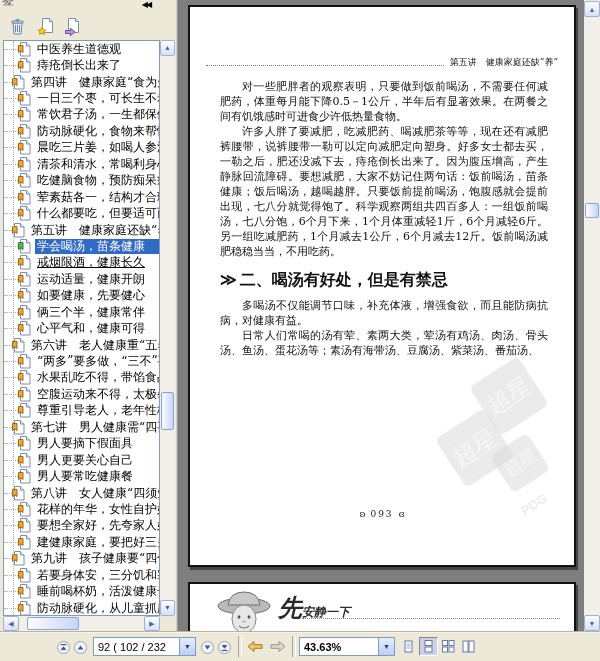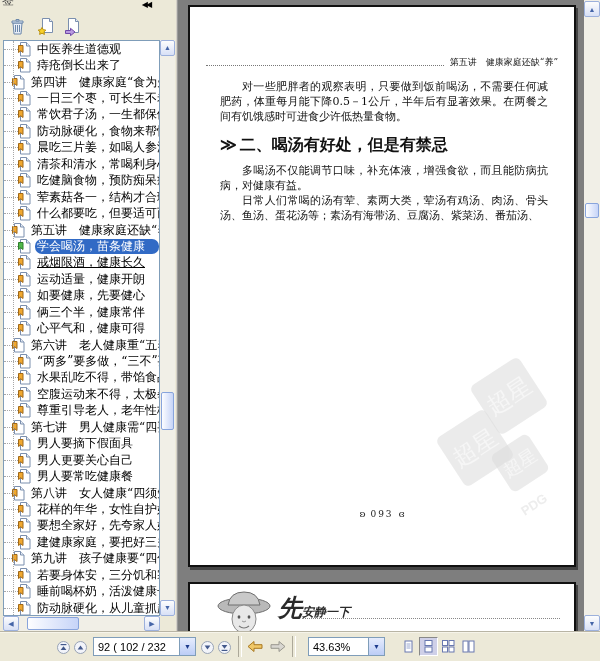--- a/index.html
+++ b/index.html
@@ -20,21 +20,21 @@
   .tree{position:absolute;left:3px;top:40px;width:157px;height:576px;background:#fff;
        border:1px solid #7f9db9;box-sizing:border-box;overflow:hidden;}
   .tree-vline{position:absolute;left:9px;top:0;bottom:0;width:0;border-left:1px dotted #a8a8a8;}
   .bm-row{height:16.45px;display:flex;align-items:center;white-space:nowrap;overflow:hidden;
        font-family:"DejaVu Serif",serif;font-size:12px;color:#000;cursor:pointer;justify-content:space-between;}
   .bm-row .hline{height:0;border-top:1px dotted #a8a8a8;flex:none;}
   .bm-row.lv1 .hline{width:8px;}
   .bm-row.lv2 .hline{width:14px;}
   .bm-ico{flex:none;width:13px;height:15px;margin-right:4px;display:inline-flex;}
   .bm-label{flex:1;overflow:hidden;white-space:nowrap;padding:0 2px;line-height:15px;}
-  .bm-row.selected .bm-label{background:#316ac5;color:#fff;border-radius:7px;}
+  .bm-row.selected .bm-label{background:#316ac5;color:#fff;}
   .bm-row.underline .bm-label{text-decoration:underline;}
   
   .vsb{position:absolute;left:160px;top:40px;width:15px;height:576px;background:#f1efe7;}
   .hsb{position:absolute;left:3px;top:616px;width:157px;height:16px;background:#f1efe7;}
   .sb-btn{position:absolute;background:linear-gradient(#fdfdfd,#d8e0f6);border:1px solid #9cb0dc;
        border-radius:2px;color:#4565a8;font-size:7px;line-height:13px;text-align:center;
        box-sizing:border-box;cursor:pointer;}
   .sb-thumb{position:absolute;background:linear-gradient(90deg,#fdfdff,#c6d4f8);
        border:1px solid #88a4dc;border-radius:2px;box-sizing:border-box;cursor:pointer;}
   
@@ -533,20 +533,21 @@
 <div class="docpane">
 
   <div class="page page1">
     <div class="pg-head">
       <span class="dots"></span>
       <span class="htxt">第五讲　健康家庭还缺“养”</span>
     </div>
     <div class="pg-body">
       <div id="p1-paras">
           <p>对一些肥胖者的观察表明，只要做到饭前喝汤，不需要任何减肥药，体重每月能下降0.5－1公斤，半年后有显著效果。在两餐之间有饥饿感时可进食少许低热量食物。</p>
+          <p>许多人胖了要减肥，吃减肥药、喝减肥茶等等，现在还有减肥裤腰带，说裤腰带一勒可以定向减肥定向塑身。好多女士都去买，一勒之后，肥还没减下去，痔疮倒长出来了。因为腹压增高，产生静脉回流障碍。要想减肥，大家不妨记住两句话：饭前喝汤，苗条健康；饭后喝汤，越喝越胖。只要饭前提前喝汤，饱腹感就会提前出现，七八分就觉得饱了。科学观察两组共四百多人：一组饭前喝汤，七八分饱，6个月下来，1个月体重减轻1斤，6个月减轻6斤。另一组吃减肥药，1个月减去1公斤，6个月减去12斤。饭前喝汤减肥稳稳当当，不用吃药。</p>
         </div>
       <div class="sec-h">
         <span class="mk">≫</span><span>二、喝汤有好处，但是有禁忌</span>
       </div>
       <div id="p1-paras2">
           <p>多喝汤不仅能调节口味，补充体液，增强食欲，而且能防病抗病，对健康有益。</p>
           <p>日常人们常喝的汤有荤、素两大类，荤汤有鸡汤、肉汤、骨头汤、鱼汤、蛋花汤等；素汤有海带汤、豆腐汤、紫菜汤、番茄汤、</p>
         </div>
     </div>
 
@@ -627,21 +628,21 @@
     </svg>
 </span>
 <span class="arrow-btn" style="left:269px">
   <svg width="16" height="13" viewBox="0 0 16 13">
       <path d="M15 6.5 L9 1.5 v3.2 h-8 v3.6 h8 v3.2 z" fill="#d8d6d0" stroke="#98968e"></path>
     </svg>
 </span>
 
 <div class="sep" style="left:292px"></div>
 
-<div class="combo" style="left:308px;width:77px;">
+<div class="combo" style="left:299px;width:96px;font-weight:bold;">
   <span class="ctext">43.63%</span>
   <span class="cbtn">▼</span>
 </div>
 
 <span class="lay-btn" style="left:399px">
   <svg width="13" height="13" viewBox="0 0 13 13">
       <rect x="3" y="1" width="7" height="11" fill="#fff" stroke="#6878b0"></rect>
       <path d="M4.5 4 h4 M4.5 6 h4 M4.5 8 h4" stroke="#9aa8d0"></path>
     </svg>
 </span>

